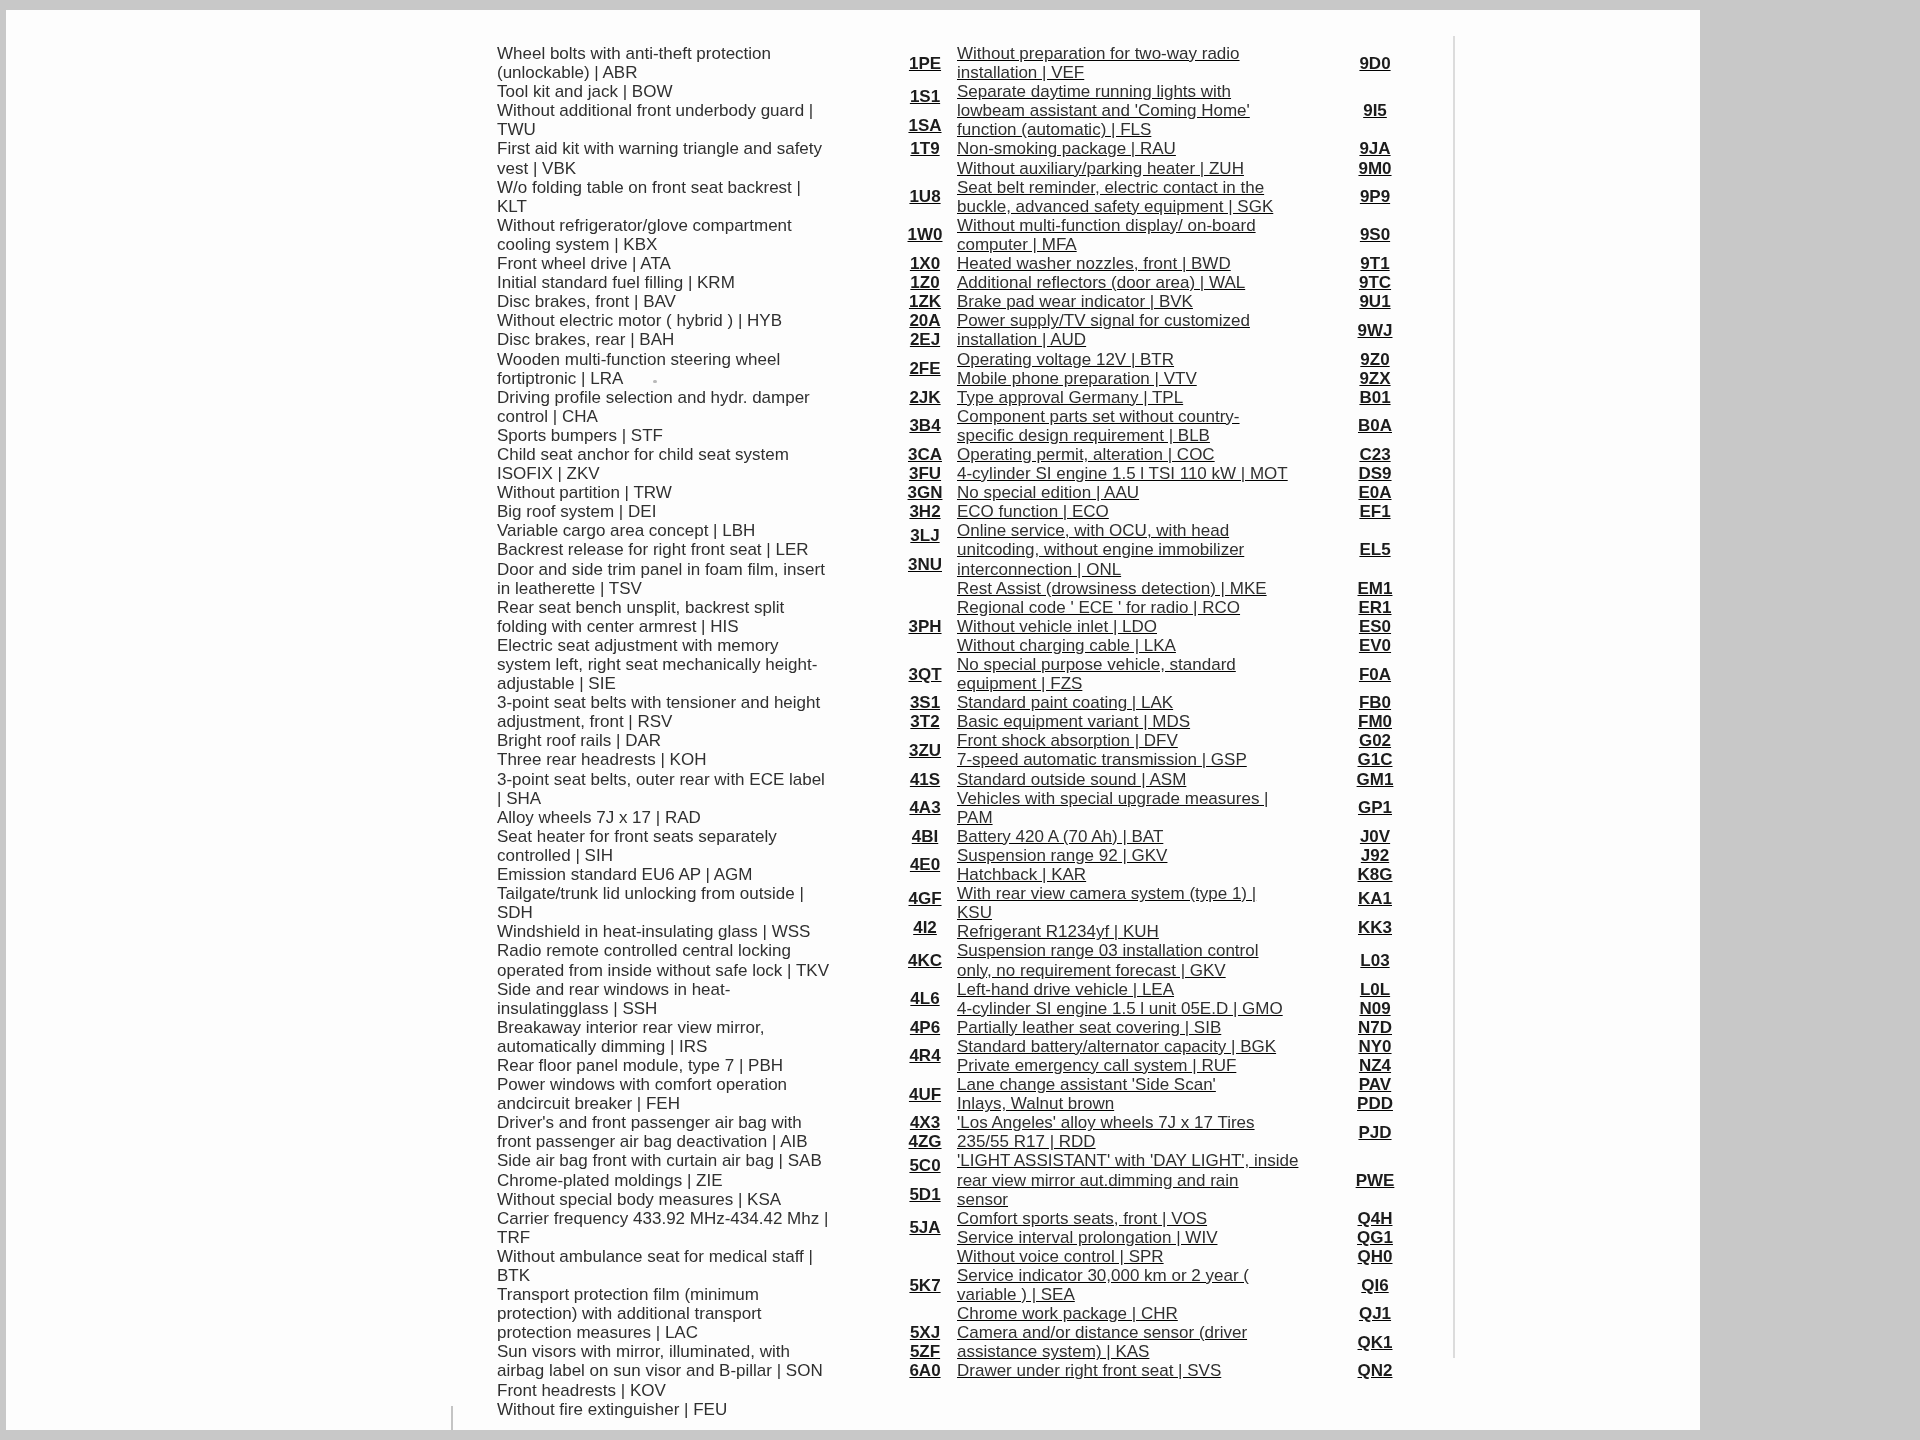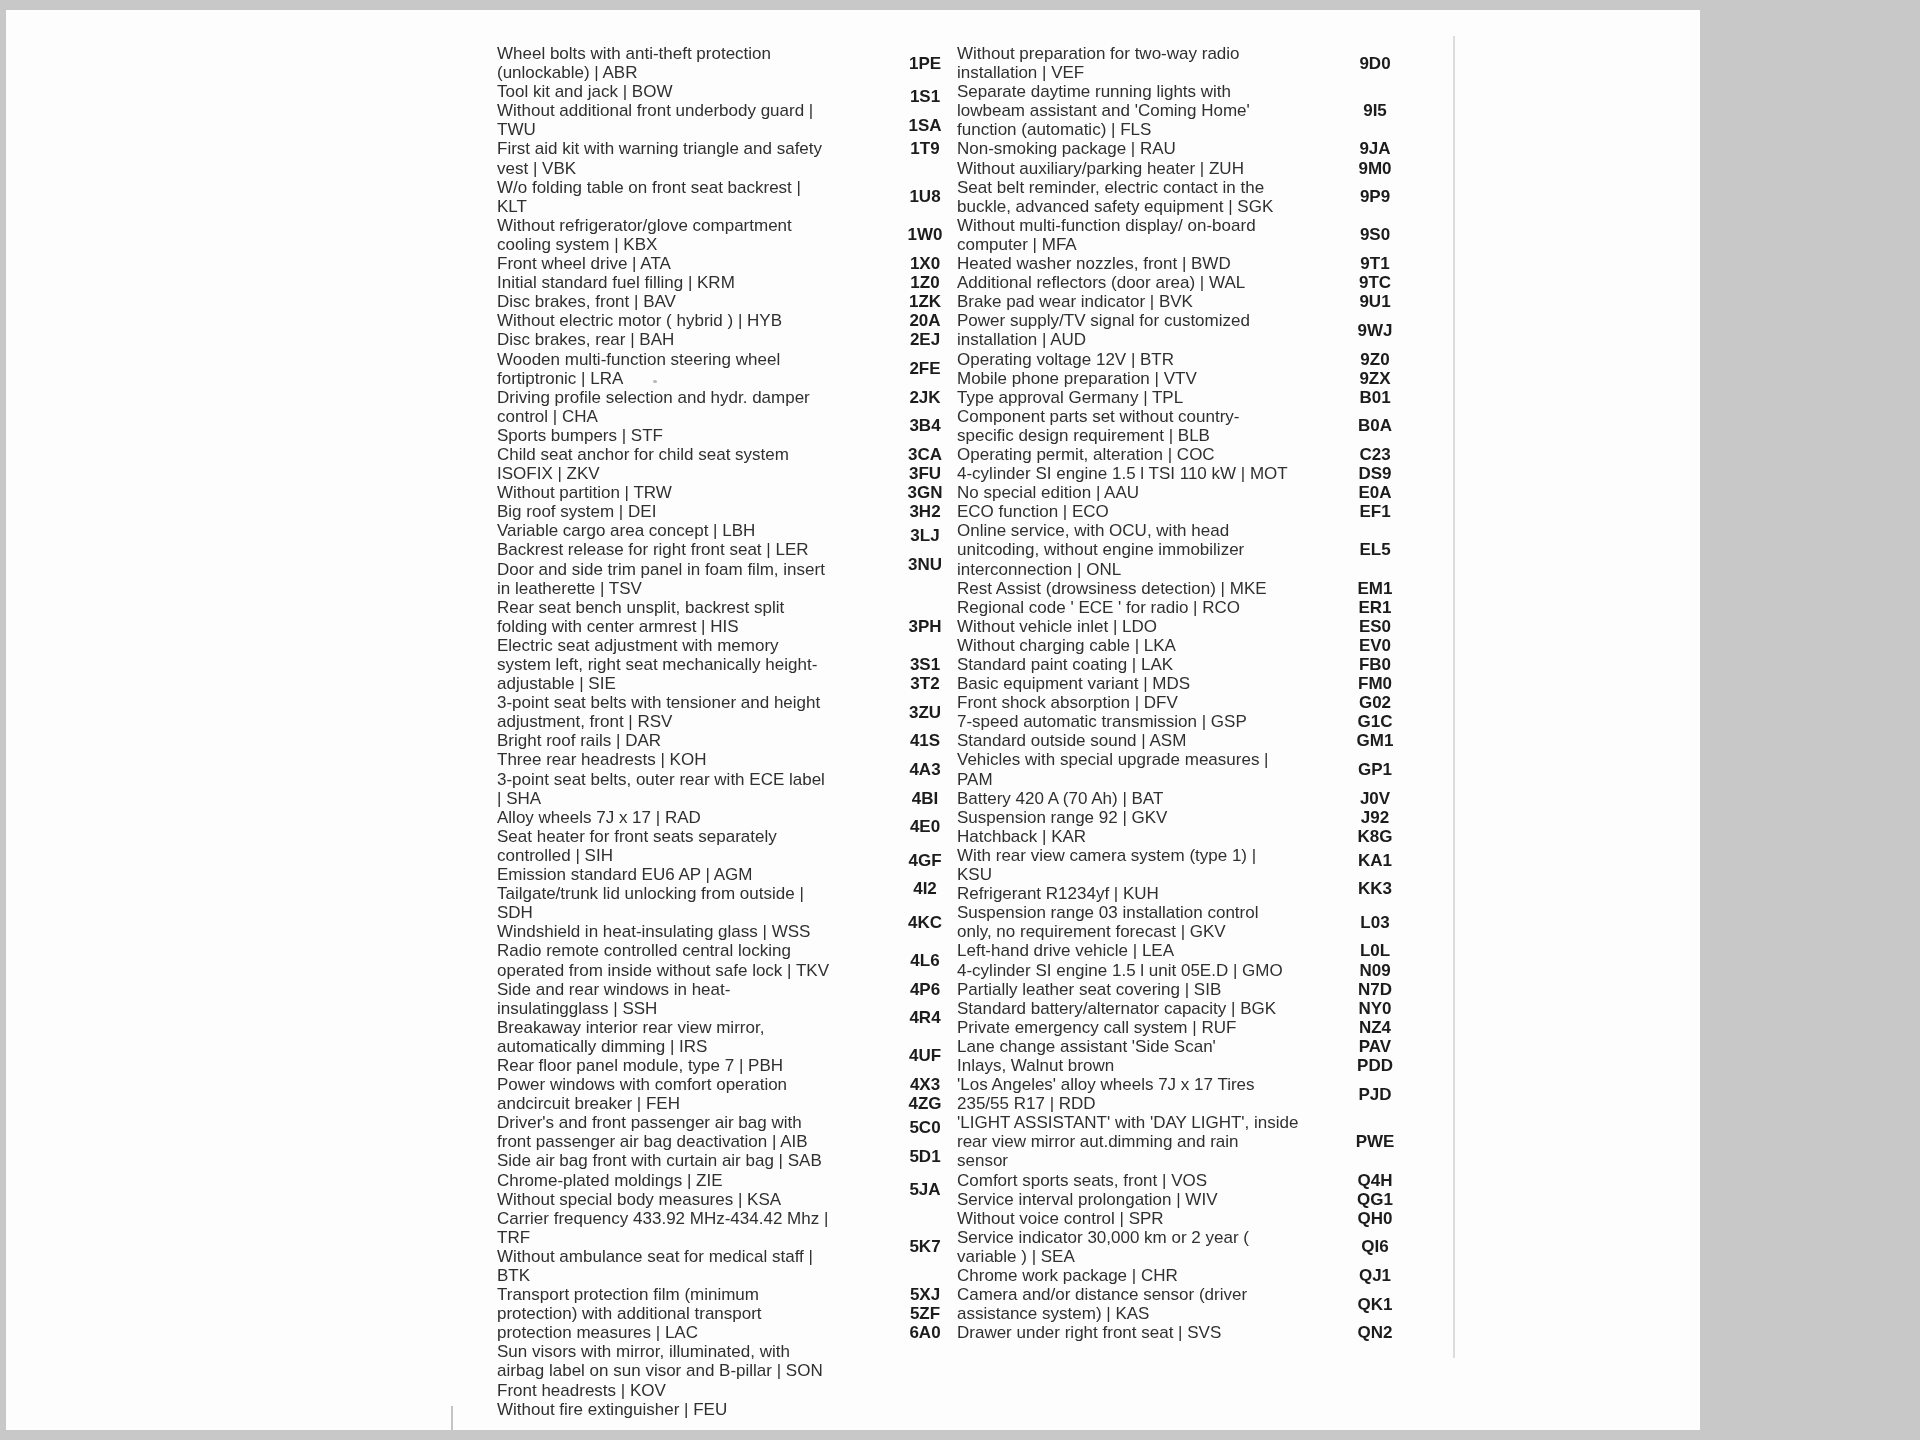--- a/index.html
+++ b/index.html
@@ -16,21 +16,21 @@
   .col-left{
     position:absolute;left:491px;top:34px;
   }
   .txt-line{
     height:19.1px;line-height:19.1px;font-size:17px;color:#303030;
     white-space:nowrap;
   }
   .col-mid{
     position:absolute;left:887px;top:34px;width:517px;
   }
-  .mid-row{display:flex;}
+  .mid-row{display:flex;text-decoration:underline;}
   .code-cell{
     width:64px;display:flex;flex-direction:column;
     justify-content:space-around;align-items:center;flex-shrink:0;
   }
   .rcode-cell{
     width:70px;display:flex;flex-direction:column;
     justify-content:space-around;align-items:center;flex-shrink:0;
     margin-left:auto;
   }
   .desc-cell{width:383px;flex-shrink:0;}
@@ -373,20 +373,32 @@
         <div class="code-cell"></div>
         <div class="desc-cell">
           <div class="txt-line">Without charging cable | LKA</div>
         </div>
         <div class="rcode-cell">
           <div class="code">EV0</div>
         </div>
       </div>
       <div class="mid-row">
         <div class="code-cell">
+          <div class="code">3QT</div>
+        </div>
+        <div class="desc-cell">
+          <div class="txt-line">No special purpose vehicle, standard</div>
+          <div class="txt-line">equipment | FZS</div>
+        </div>
+        <div class="rcode-cell">
+          <div class="code">F0A</div>
+        </div>
+      </div>
+      <div class="mid-row">
+        <div class="code-cell">
           <div class="code">3S1</div>
         </div>
         <div class="desc-cell">
           <div class="txt-line">Standard paint coating | LAK</div>
         </div>
         <div class="rcode-cell">
           <div class="code">FB0</div>
         </div>
       </div>
       <div class="mid-row">

